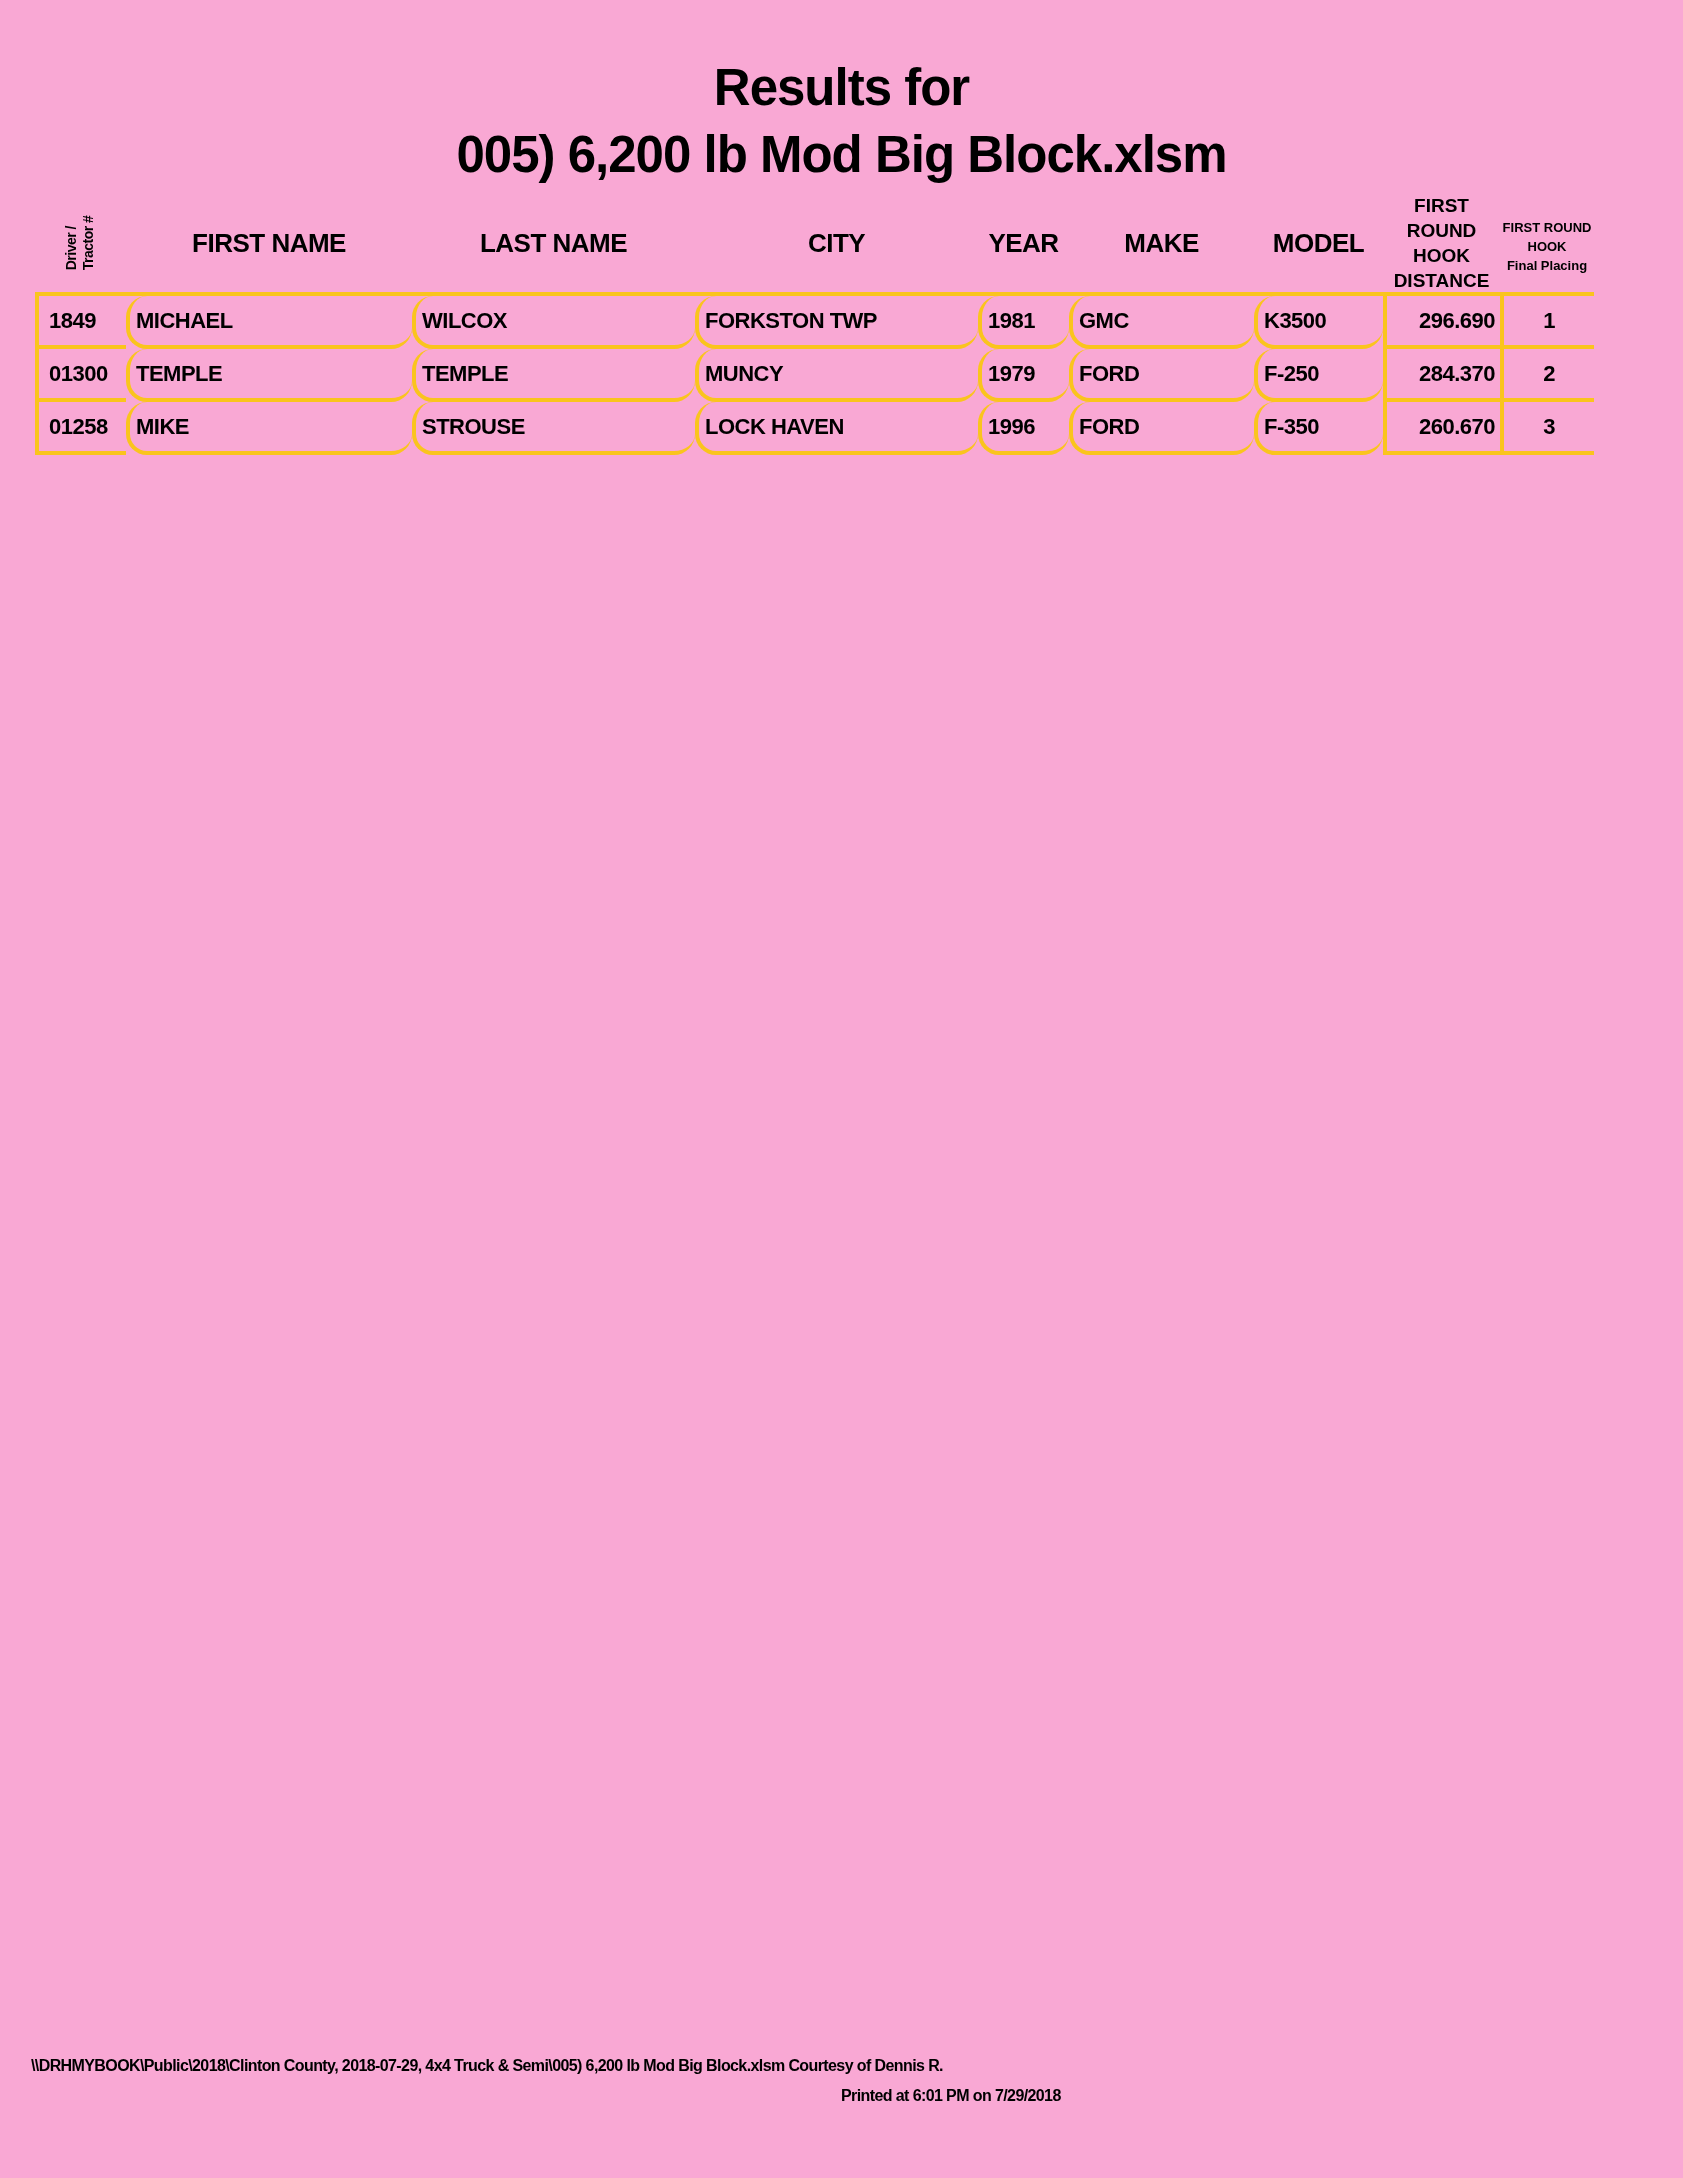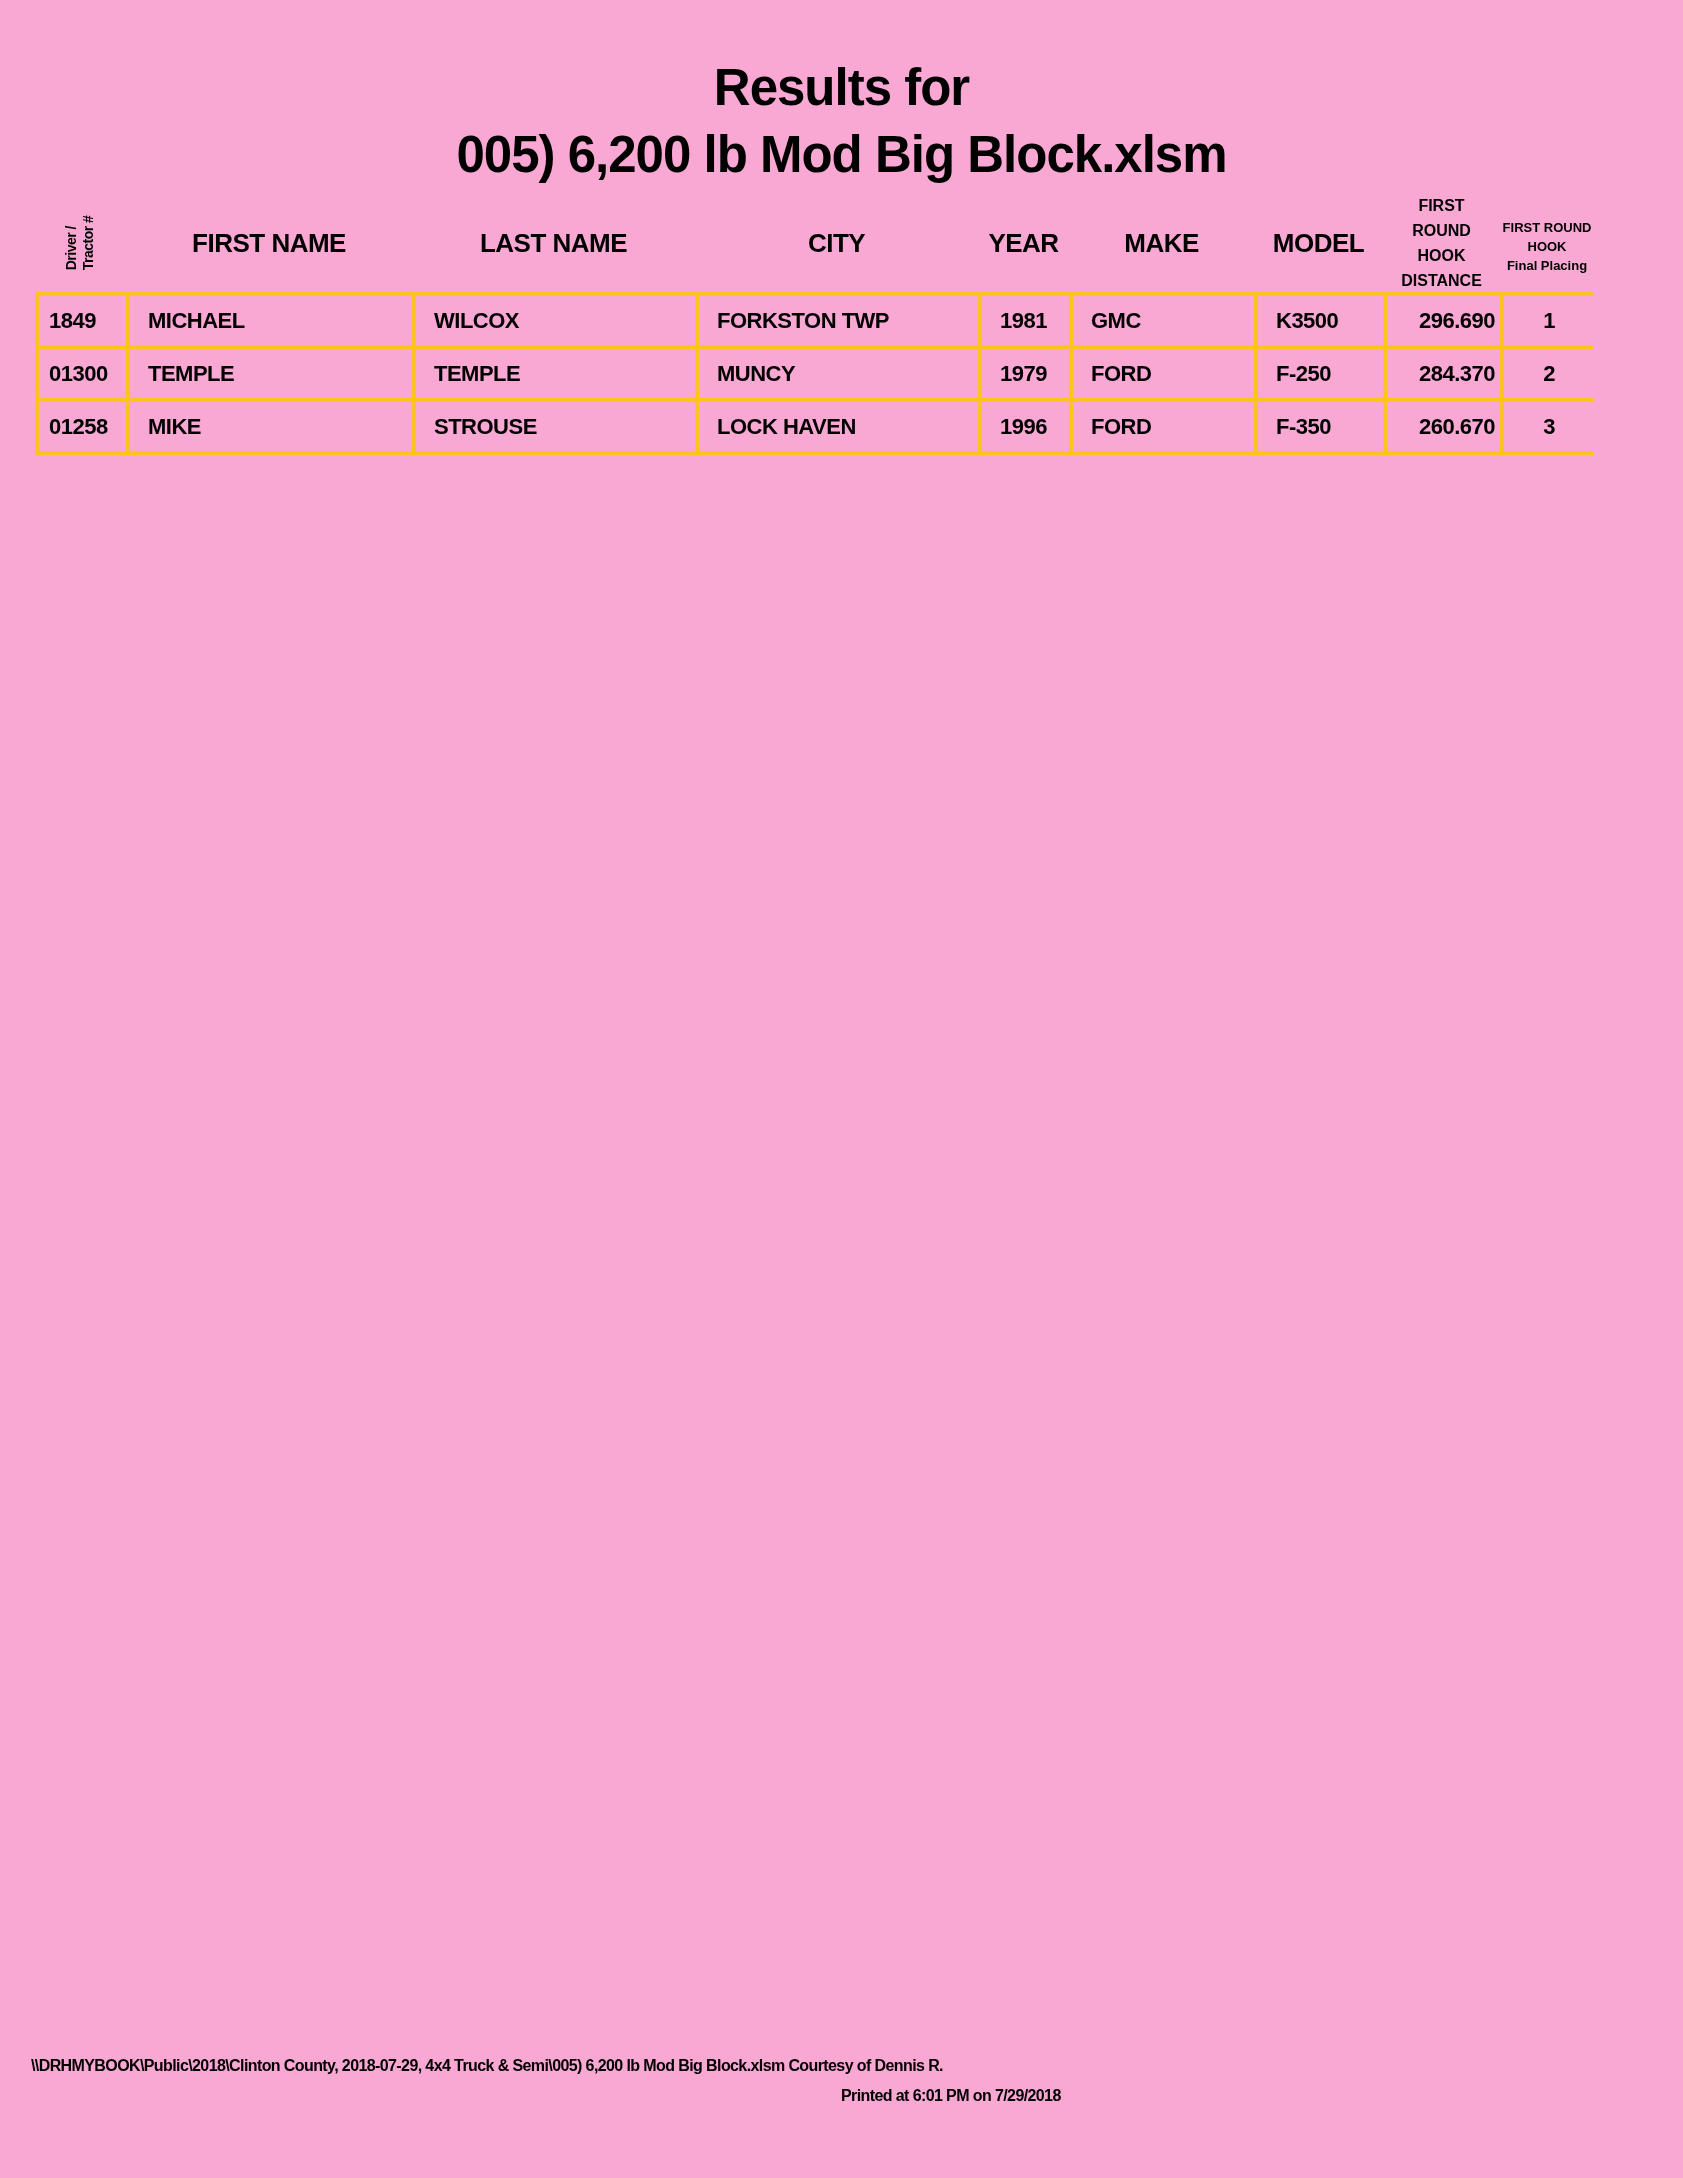--- a/index.html
+++ b/index.html
@@ -42,21 +42,21 @@
     align-items: center;
     justify-content: center;
     text-align: center;
     font-weight: bold;
     font-size: 26px;
     letter-spacing: -0.5px;
     overflow: visible;
   }
   .hcell.multi {
     flex-direction: column;
-    font-size: 16px;
+    font-size: 19px;
     line-height: 25px;
     letter-spacing: 0;
   }
   .hcell.small {
     flex-direction: column;
     font-size: 13px;
     line-height: 19px;
     letter-spacing: 0;
     padding-top: 6px;
   }
@@ -84,21 +84,21 @@
     border-bottom: 4px solid var(--gold);
     display: flex;
     align-items: center;
     font-weight: bold;
     font-size: 22px;
     letter-spacing: -0.5px;
     white-space: nowrap;
     overflow: hidden;
   }
   .cell.c-driver  { padding-left: 10px; }
-  .cell.c-left    { padding-left: 18px; }
+  .cell.c-left    { padding-left: 6px; border-radius: 21px; }
   .cell.c-dist    { justify-content: flex-end; padding-right: 5px; }
   .cell.c-place   { justify-content: center; }
 
   
   .footer-line1, .footer-line2, .footer-printed {
     position: absolute;
     font-weight: bold;
     font-size: 16px;
     letter-spacing: -0.6px;
     white-space: nowrap;

